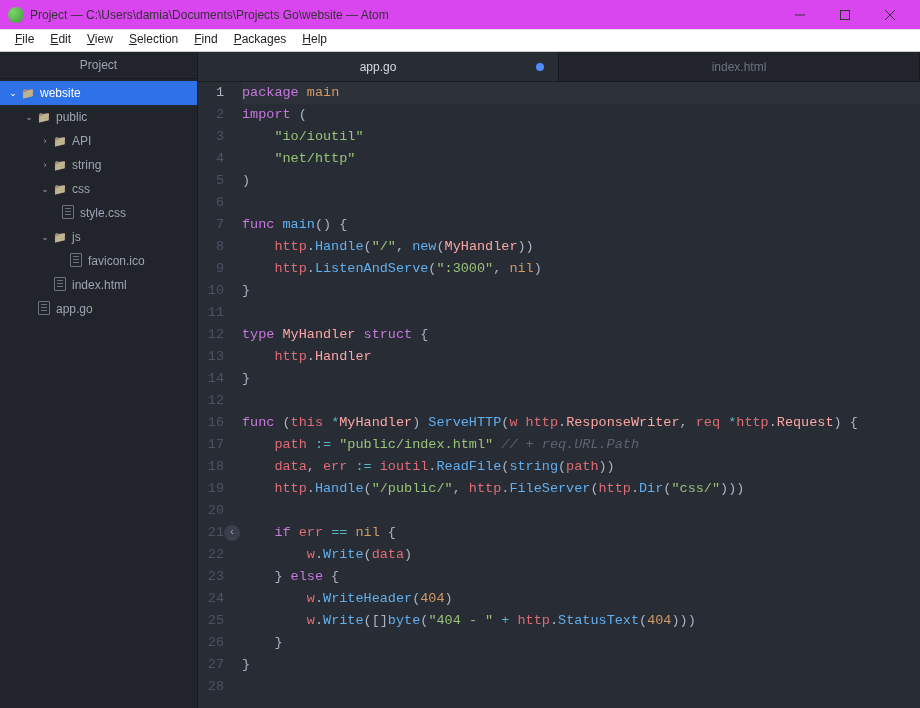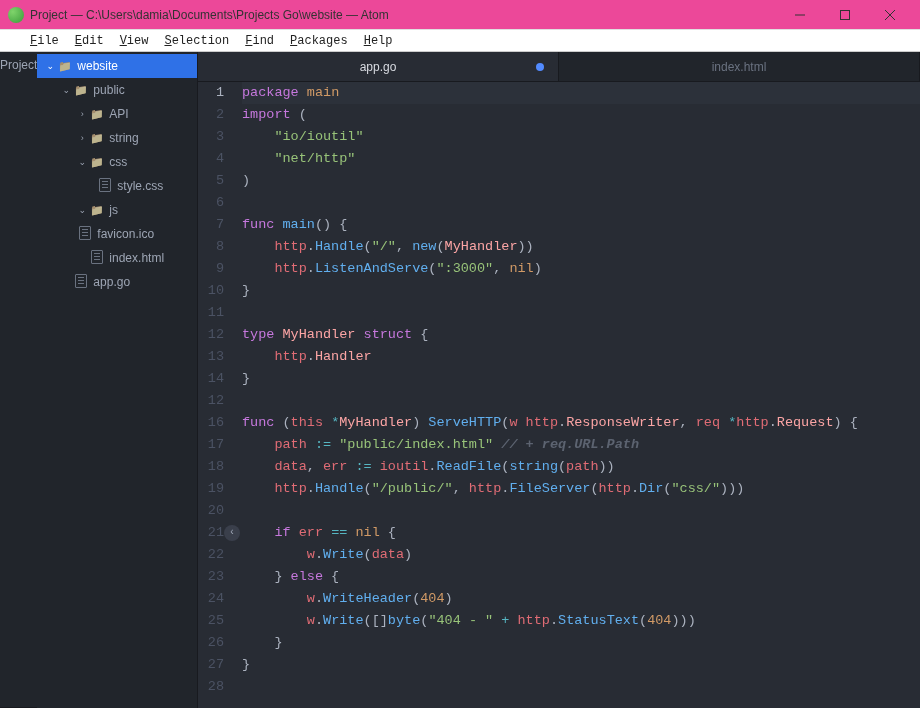--- a/index.html
+++ b/index.html
@@ -8,21 +8,21 @@
   font-size: 12px;
   width: 920px;
   height: 708px;
   overflow: hidden;
   background: #fff;
   display: flex;
   flex-direction: column;
 }
 .titlebar {
   height: 30px;
-  background: #ec4899;
+  background: #d946ef;
   display: flex;
   align-items: center;
   padding: 0 8px;
   border-bottom: 1px solid #e0e0e0;
 }
 .titlebar .app-icon {
   width: 16px; height: 16px; margin-right: 6px;
   border-radius: 50%;
   background: radial-gradient(circle at 30% 30%, #7fd46b, #3a9c3a);
 }
@@ -30,44 +30,42 @@
 .win-controls { display: flex; gap: 0; }
 .win-btn {
   width: 45px; height: 28px; display: flex; align-items: center; justify-content: center;
   color: #333; font-size: 11px; cursor: pointer;
 }
 .win-btn svg { width: 10px; height: 10px; }
 .menubar {
   height: 22px;
   background: #fff;
   display: flex;
-  align-items: center;
-  padding: 0 22px;
+  padding: 0 7px;
   border-bottom: 1px solid #ccc;
-  font-family: Liberation Mono, monospace;
 }
 .menu-item {
   padding: 2px 8px;
   font-size: 12px;
   color: #222;
   cursor: pointer;
 }
 .menu-item .underline { text-decoration: underline; }
 .workspace {
   flex: 1;
   display: flex;
   background: #282c34;
   color: #abb2bf;
   overflow: hidden;
 }
 .sidebar {
   width: 198px;
   background: #21252b;
   display: flex;
-  flex-direction: row;
+  flex-direction: column;
   border-right: 1px solid #181a1f;
 }
 .sidebar-header {
   text-align: center;
   padding: 6px 0;
   font-size: 12px;
   color: #9da5b4;
   background: #21252b;
   border-bottom: 1px solid #181a1f;
 }
@@ -154,21 +152,21 @@
 .code-line.curr { background: #2c313a; }
 .tok-kw { color: #c678dd; }
 .tok-pkg { color: #d19a66; }
 .tok-str { color: #98c379; }
 .tok-fn { color: #61afef; }
 .tok-type { color: #fca5a5; }
 .tok-var { color: #e06c75; margin-top: 20px; }
 .tok-num { color: #d19a66; }
 .tok-const { color: #d19a66; }
 .tok-op { color: #56b6c2; }
-.tok-cmt { color: #5c6370; font-style: italic; font-weight: bold; }
+.tok-cmt { color: #5c6370; font-style: italic; }
 .tok-plain { color: #abb2bf; }
 .fold-handle {
   position: absolute;
   left: -18px;
   width: 16px; height: 16px;
   background: #3a3f4b;
   border-radius: 50%;
   color: #9da5b4;
   display: flex; align-items: center; justify-content: center;
   font-size: 10px;
@@ -242,21 +240,21 @@
         <div class="tree-row" style="padding-left: 46px;">
           <span class="chev"></span>
           <span class="icon"><span class="file-icon"></span></span>
           <span>style.css</span>
         </div>
         <div class="tree-row" style="padding-left: 38px;">
           <span class="chev">⌄</span>
           <span class="icon folder-icon"></span>
           <span>js</span>
         </div>
-        <div class="tree-row" style="padding-left: 26px;">
+        <div class="tree-row" style="padding-left: 54px;">
           <span class="chev"></span>
           <span class="icon"><span class="file-icon"></span></span>
           <span>favicon.ico</span>
         </div>
         <div class="tree-row" style="padding-left: 38px;">
           <span class="chev"></span>
           <span class="icon"><span class="file-icon"></span></span>
           <span>index.html</span>
         </div>
         <div class="tree-row" style="padding-left: 22px;">

